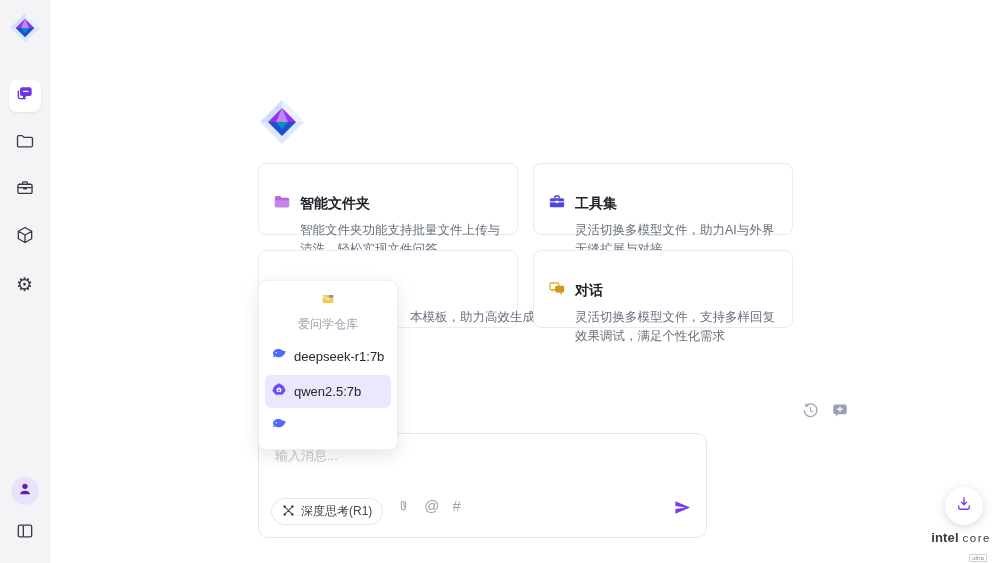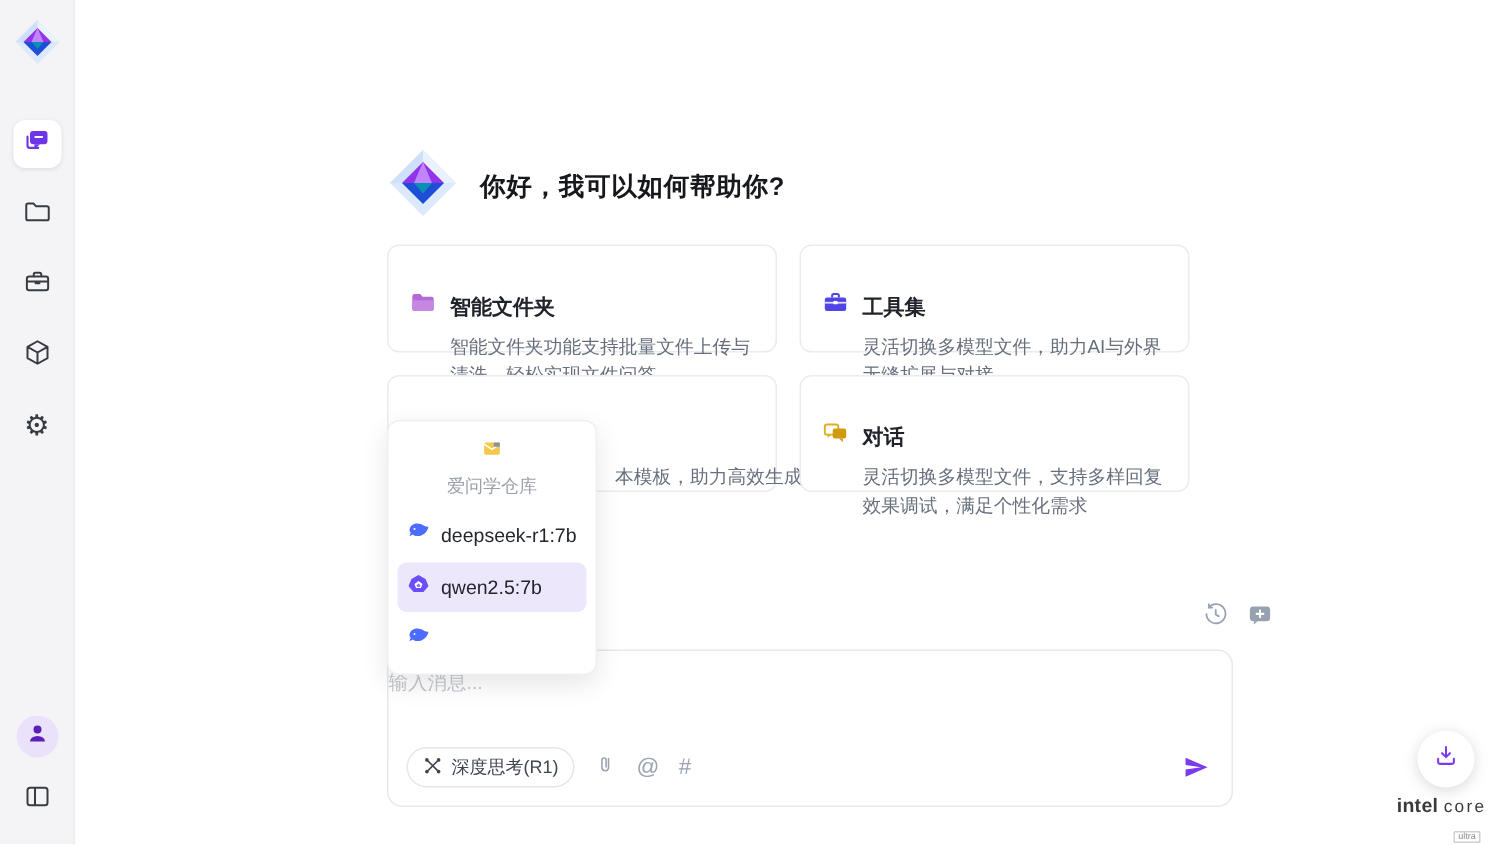--- a/index.html
+++ b/index.html
@@ -49,27 +49,27 @@
   .model-pill { position:absolute; left:208px; top:401px; height:28px; padding:0 10px;
                 background:#f1f1f4; border-radius:6px; display:flex; align-items:center;
                 gap:7px; font-size:13px; color:#33363d; cursor:pointer; }
   .chev { font-size:10px; color:#5a5e66; }
   .top-actions { position:absolute; left:700px; top:402px; width:100px; display:flex;
                  justify-content:flex-end; gap:10px; }
   .ico-btn { width:20px; height:20px; display:flex; align-items:center; justify-content:center;
              cursor:pointer; }
 
   
-  .composer { position:absolute; left:208px; top:433px; width:564px; height:105px;
-              border:1px solid #e7e8ec; border-radius:10px; background:#fff; padding:12px 0; }
+  .composer { position:absolute; left:208px; top:433px; width:449px; height:105px;
+              border:1px solid #e7e8ec; border-radius:10px; background:#fff; padding:12px 16px; }
   .composer input { width:100%; border:none; outline:none; font-size:13px; color:#33363d;
                     background:transparent; font-family:inherit; }
   .composer input::placeholder { color:#c3c7cf; }
   .composer-bar { position:absolute; left:12px; right:14px; bottom:12px; display:flex;
-                  align-items:center; gap:13px; }
+                  align-items:flex-start; gap:13px; }
   .deep-think { display:flex; align-items:center; gap:6px; border:1px solid #e4e6ea;
                 border-radius:14px; padding:4px 10px; font-size:12px; color:#3f4650;
                 cursor:pointer; background:#fff; }
   .tool-glyph { font-size:15px; color:#9aa3b2; cursor:pointer; line-height:1; }
   .send { margin-left:auto; cursor:pointer; display:flex; }
 
   
   .fab { position:absolute; left:945px; top:487px; width:38px; height:38px; border-radius:50%;
          background:#fff; box-shadow:0 2px 10px rgba(0,0,0,.15); display:flex;
          align-items:center; justify-content:center; cursor:pointer; }
@@ -164,21 +164,20 @@
         <svg viewBox="0 0 48 48" width="48" height="48">
           <polygon points="24,2 46,24 24,46 2,24" fill="#dce8fb"></polygon>
           <polygon points="24,2 46,24 24,24" fill="#e9f1fd"></polygon>
           <polygon points="24,2 2,24 24,24" fill="#cfe0fa"></polygon>
           <polygon points="24,10 38,24 10,24" fill="#9333ea"></polygon>
           <polygon points="24,10 30,24 18,24" fill="#c084fc"></polygon>
           <polygon points="10,24 38,24 24,38" fill="#1d4ed8"></polygon>
           <polygon points="18,24 30,24 24,31" fill="#0891b2"></polygon>
         </svg>
       </span>
-      <span class="title">你好，我可以如何帮助你?</span>
     </div>
 
     <div class="card" style="left:208px; top:163px; height:72px;">
       <div class="card-head">
         <span>
           <svg viewBox="0 0 24 24" width="18" height="18">
             <path d="M2.5 6 a2 2 0 0 1 2-2 h5 l2.2 2.4 h7.8 a2 2 0 0 1 2 2 V17 a2 2 0 0 1-2 2 h-15 a2 2 0 0 1-2-2 z" fill="#b469d8"></path>
             <path d="M2.5 9.5 h19 V17 a2 2 0 0 1-2 2 h-15 a2 2 0 0 1-2-2 z" fill="#c687e2"></path>
           </svg>
         </span>

